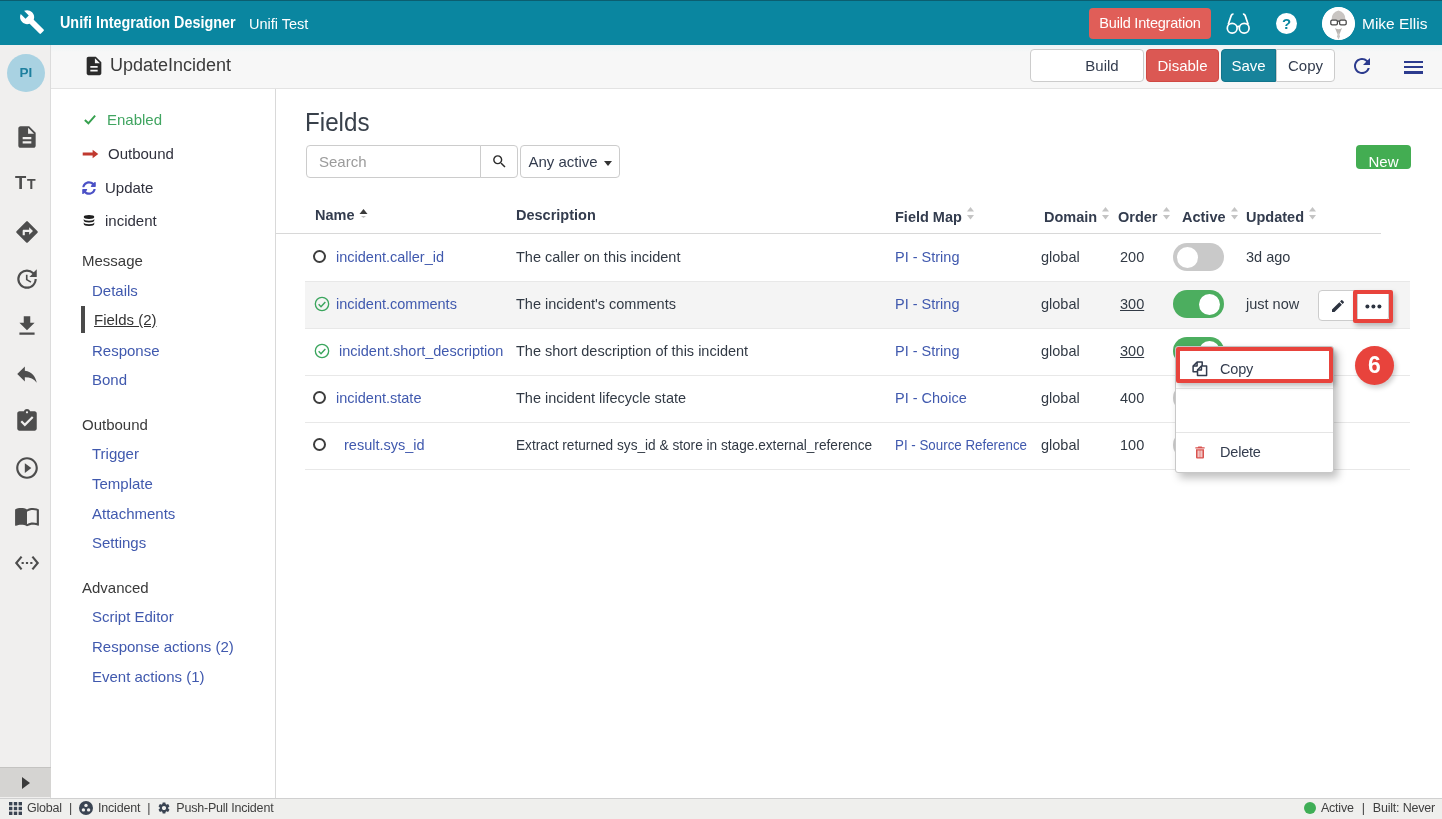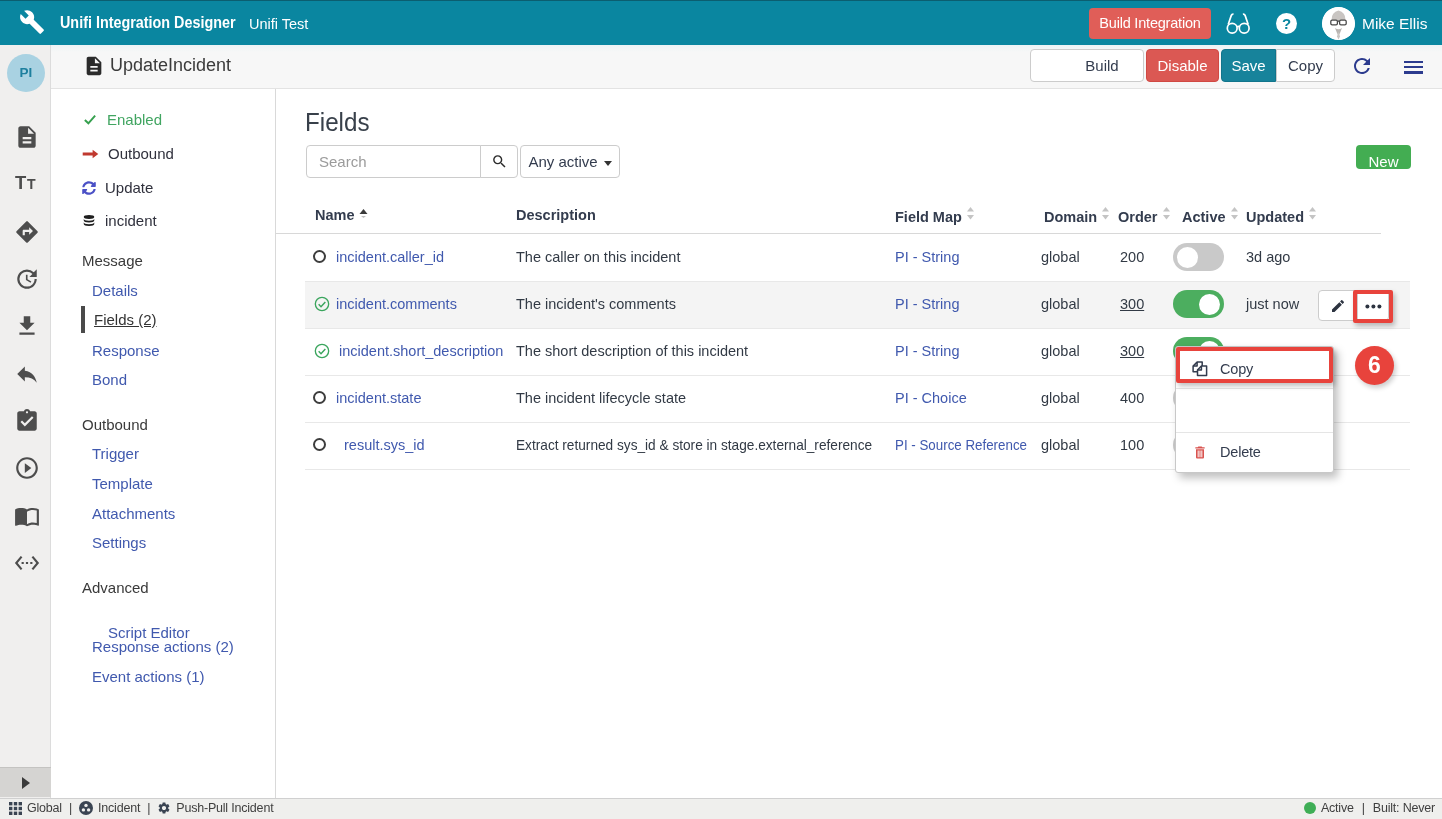--- a/index.html
+++ b/index.html
@@ -201,21 +201,21 @@
   <div class="slink" style="top:193px;">Details</div>
   <div id="activeItem" style="top:217px;text-decoration:underline;"><div class="bar"></div>Fields (2)</div>
   <div class="slink" style="top:253px;">Response</div>
   <div class="slink" style="top:282px;">Bond</div>
   <div class="shead" style="top:327px;">Outbound</div>
   <div class="slink" style="top:356px;">Trigger</div>
   <div class="slink" style="top:386px;">Template</div>
   <div class="slink" style="top:416px;">Attachments</div>
   <div class="slink" style="top:445px;">Settings</div>
   <div class="shead" style="top:490px;">Advanced</div>
-  <div class="slink" style="top:535px;margin-left:16px;">Script Editor</div>
+  <div class="slink" style="top:519px;">Script Editor</div>
   <div class="slink" style="top:549px;">Response actions (2)</div>
   <div class="slink" style="top:579px;">Event actions (1)</div>
 </div>
 
 <div id="main">
   <div id="fieldsH">Fields</div>
   <div id="searchBox">Search</div>
   <div id="searchBtn"><svg style="margin:7px 0 0 10px" width="17" height="17" viewBox="0 0 24 24">
         <path fill="#2b2b2b" d="M15.5 14h-.79l-.28-.27A6.47 6.47 0 0 0 16 9.5 6.5 6.5 0 1 0 9.5 16c1.61 0 3.09-.59 4.23-1.57l.27.28v.79l5 4.99L20.49 19l-4.99-5zm-6 0C7.01 14 5 11.99 5 9.5S7.01 5 9.5 5 14 7.01 14 9.5 11.99 14 9.5 14z"></path>
       </svg></div>

